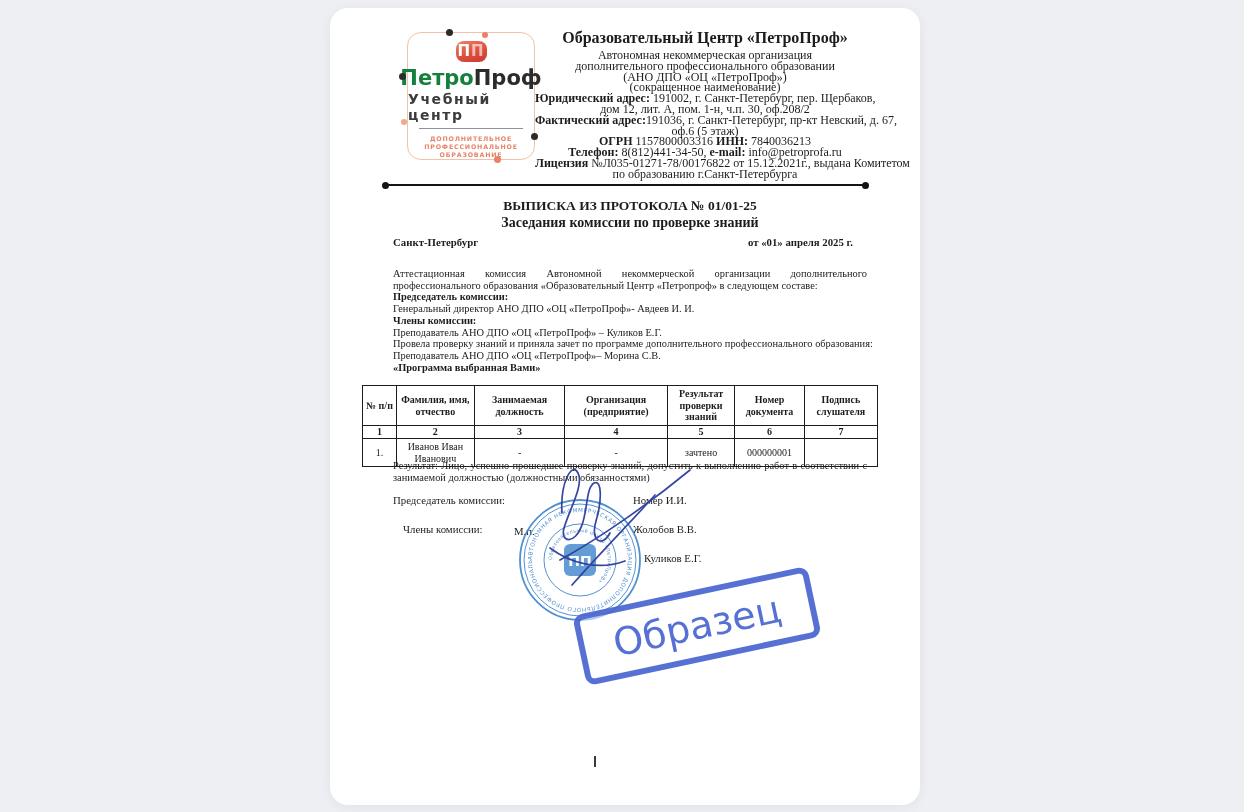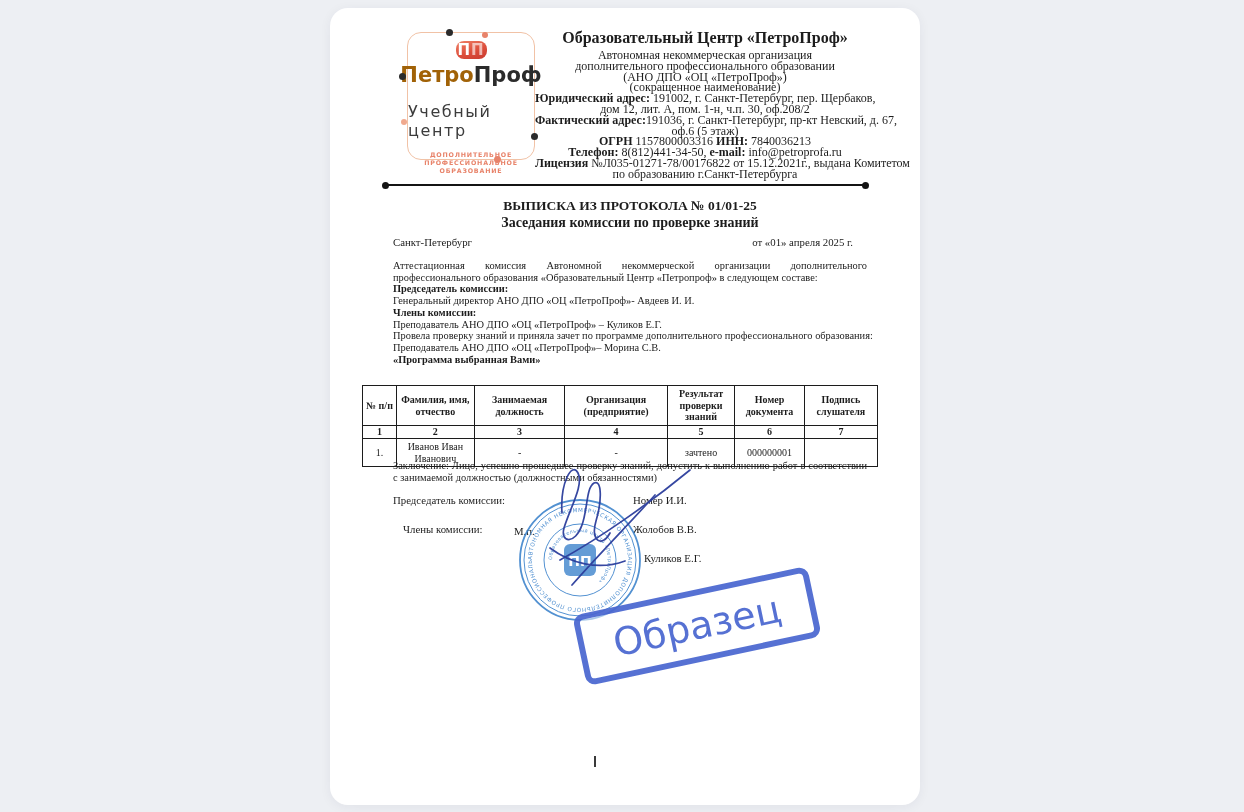--- a/index.html
+++ b/index.html
@@ -30,48 +30,48 @@
   .d6 { width:7px;height:7px;background:#e8836a; left:86px; bottom:-4px; }
   .logo-icon {
     width:31px; height:33px; border-radius:8px;
     background:linear-gradient(160deg,#ef8066 0%,#dd4f3c 55%,#c93a30 100%);
     display:flex; align-items:center; justify-content:center;
     font-weight:bold; font-size:15px; letter-spacing:1px;
   }
   .logo-icon .pA { color:#ffffff; }
   .logo-icon .pB { color:rgba(255,255,255,.62); }
   .logo-brand { margin-top:5px; font-size:21px; font-weight:bold; line-height:22px; }
-  .brand-a { color:#a16207; }
+  .brand-a { color:#15803d; }
   .brand-b { color:#2b2b2b; }
-  .logo-sub { margin-top:16px; font-size:16px; color:#3c3c3c; letter-spacing:1.6px; }
+  .logo-sub { margin-top:2px; font-size:14px; color:#3c3c3c; letter-spacing:1.6px;font-weight:bold; }
   .logo-divider { margin-top:5px; width:104px; height:2px; background:#8d939c; }
   .logo-tag { margin-top:6px; text-align:center; font-size:6.3px; font-weight:bold;
               color:#e8836a; letter-spacing:.8px; line-height:8px; }
   
   .letterhead { position:absolute; left:205px; top:20px; width:340px; text-align:center; }
   .org-title { font-size:16px; font-weight:bold; line-height:20px; margin-bottom:2px; }
   .lh-line { font-size:12px; line-height:10.8px; white-space:nowrap; }
   .lh-line b { font-weight:bold; }
   .lh-line span, .lh-line b { white-space:pre; }
   
   .rule { position:absolute; left:55px; top:176px; width:481px; height:2px; background:#141414; }
   .rule .dot { position:absolute; top:-2.5px; width:7px; height:7px; border-radius:50%; background:#141414; }
   .rule .dl { left:-3px; } .rule .dr { right:-3px; }
   
   .doc-title { position:absolute; left:63px; top:190px; width:474px; text-align:center;
                font-size:13.5px; font-weight:bold; }
   .doc-subtitle { position:absolute; left:63px; top:207px; width:474px; text-align:center;
                   font-size:14px; font-weight:bold; }
   .meta-row { position:absolute; left:63px; top:228px; width:474px;
-              display:flex; justify-content:space-between; font-size:10.8px; }
+              display:flex; justify-content:space-between; font-size:10.8px;font-weight:bold; }
   .meta-row .date { padding-right:14px; }
   
   .body-block { position:absolute; left:63px; top:252px; width:474px;
                 font-size:10.4px; line-height:11.7px; }
-  .just { text-align:justify; }
+  .just { text-align:justify;margin-top:8px; }
   .line { white-space:nowrap; }
   .b { font-weight:bold; }
   
   .atable { position:absolute; left:32px; top:377px; width:516px;
             border-collapse:collapse; table-layout:fixed; font-size:10px; }
   .atable td { border:1px solid #1c1c1c; text-align:center; vertical-align:middle;
                padding:1px 2px; line-height:11.5px; }
   .atable .hrow td { font-weight:bold; height:40px; }
   .atable .nrow td { font-weight:bold; height:13px; line-height:10px; }
   .atable .drow td { height:28px; }
@@ -199,21 +199,21 @@
         <td>Иванов Иван Иванович</td>
         <td>-</td>
         <td>-</td>
         <td>зачтено</td>
         <td>000000001</td>
         <td></td>
       </tr>
     </tbody>
       </table>
 
-    <p class="concl">Заключение: Лицо, успешно прошедшее проверку знаний, допустить к выполнению работ в соответствии с занимаемой должностью (должностными обязанностями)</p>
+    <p class="concl">Результат: Лицо, успешно прошедшее проверку знаний, допустить к выполнению работ в соответствии с занимаемой должностью (должностными обязанностями)</p>
 
     <span class="sig s-chair-l">Председатель  комиссии:</span>
     <span class="sig s-chair-n">Номер И.И.</span>
     <span class="sig s-memb-l">Члены комиссии:</span>
     <span class="sig s-mp">М.п.</span>
     <span class="sig s-memb-n1">Жолобов В.В.</span>
     <span class="sig s-memb-n2">Куликов Е.Г.</span>
 
     <svg class="seal-svg" width="150" height="150" viewBox="0 0 150 150">
       <circle cx="75" cy="75" r="60" fill="none" stroke="#3b82cb" stroke-width="1.8"></circle>

